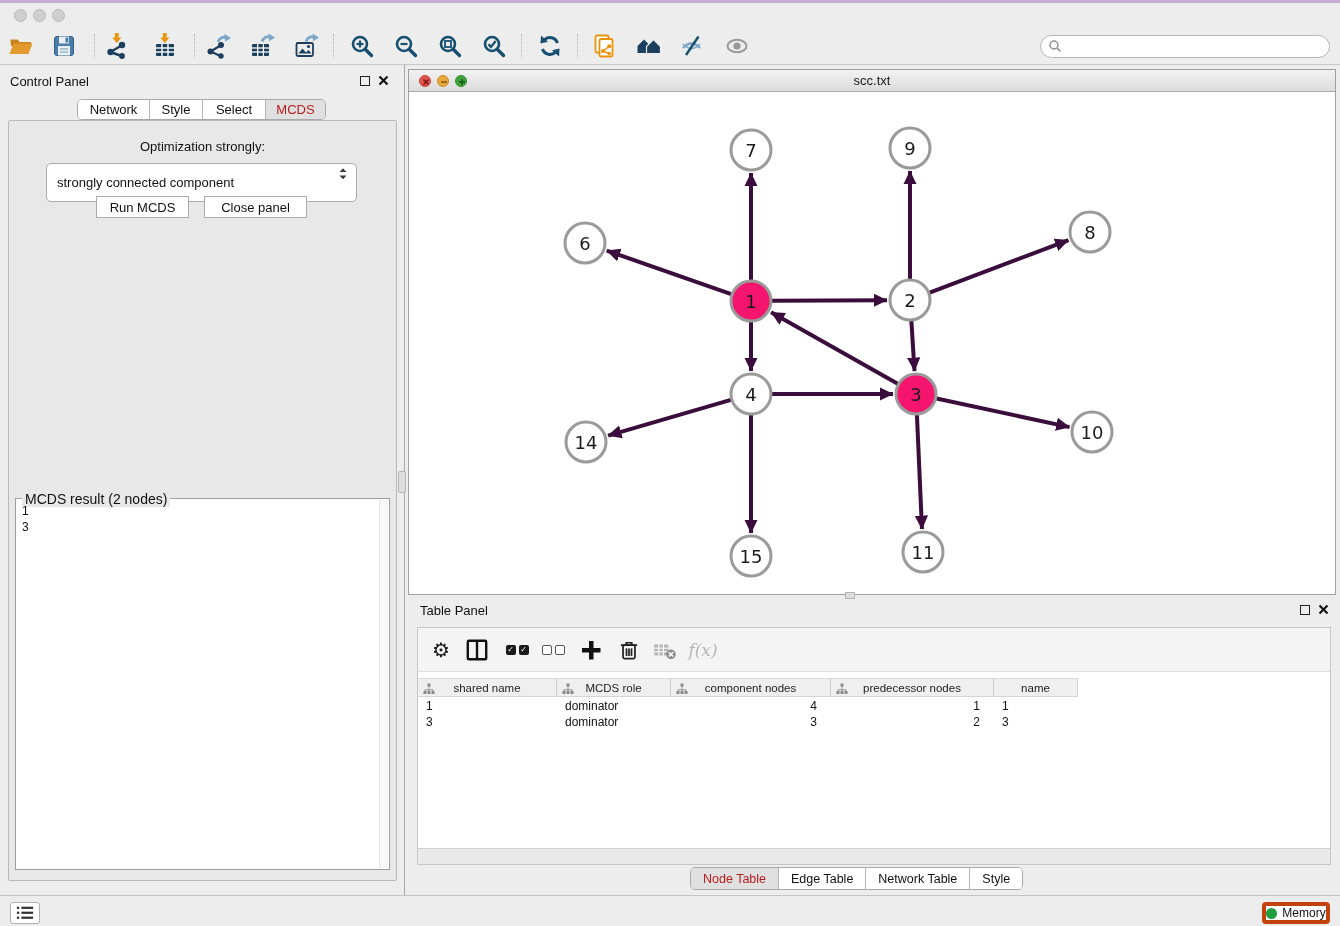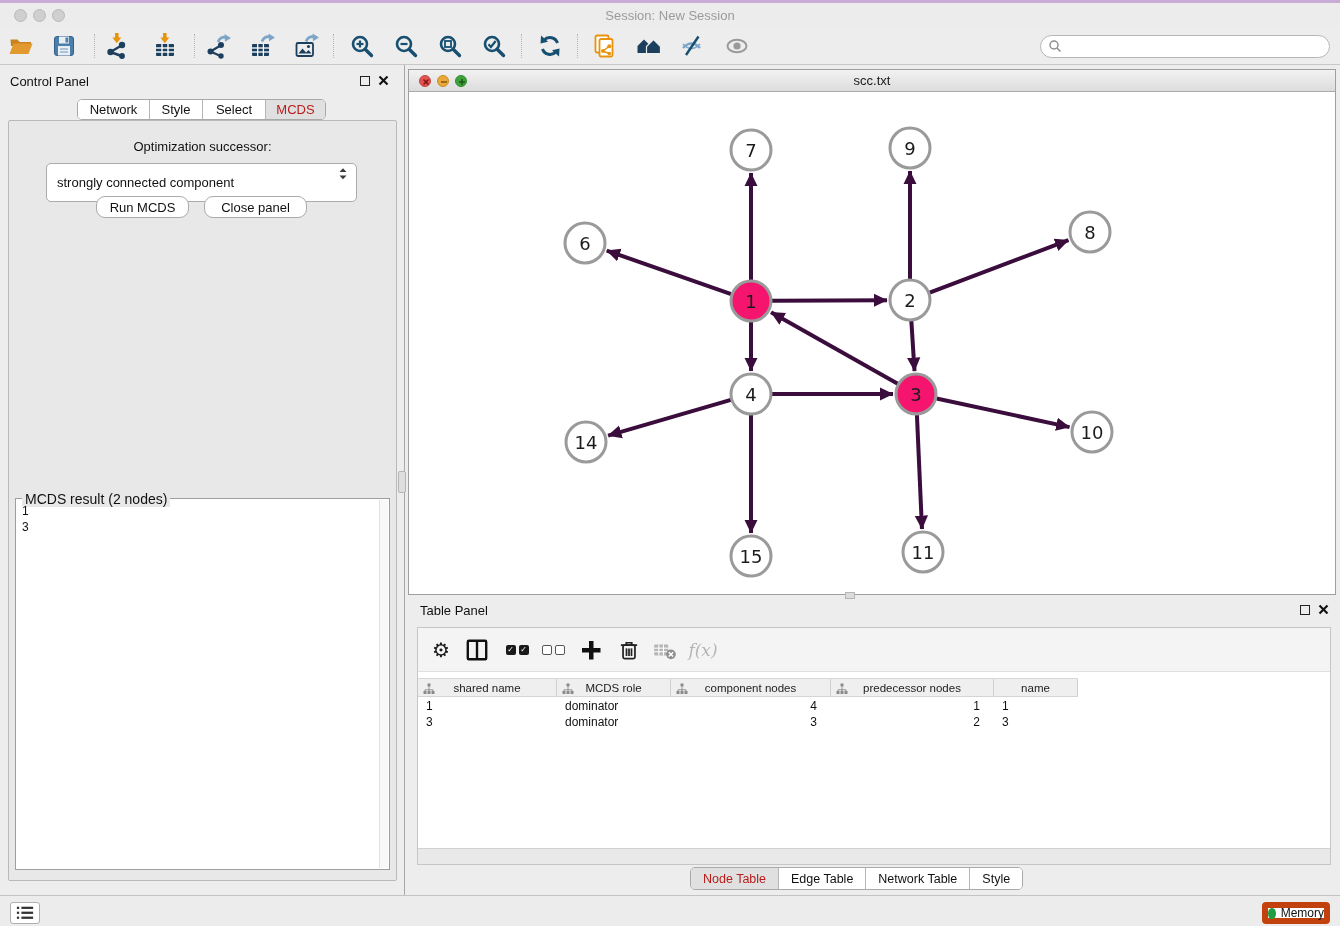--- a/index.html
+++ b/index.html
@@ -28,21 +28,21 @@
   #cp-close{position:absolute;left:378px;top:6px;}
   .seg-tabs{position:absolute;display:flex;height:21px;border:1px solid #a9a9a9;border-radius:5px;background:#fff;overflow:hidden;}
   #cp-tabs{left:77px;top:96px;}
   .seg{height:100%;display:flex;align-items:center;justify-content:center;font-size:13px;color:#111;background:#fff;border-right:1px solid #b5b5b5;padding:0 2px;}
   .seg:last-child{border-right:none;}
   .seg.selected{background:#e0e0e0;color:#b91c1c;}
   #cp-content{position:absolute;left:8px;top:117px;width:389px;height:761px;background:#e8e8e8;border:1px solid #b9b9b9;border-radius:2px;}
   #opt-label{position:absolute;left:0;top:18px;width:100%;text-align:center;font-size:13px;color:#111;}
   #criterion{position:absolute;left:37px;top:42px;width:311px;height:39px;background:#fff;border:1px solid #ababab;border-radius:5px;font-size:13px;color:#111;display:flex;align-items:center;padding:0 24px 0 10px;}
   #criterion-chev{position:absolute;right:7px;top:3px;}
-  .cp-btn{position:absolute;top:75px;height:22px;background:#fff;border:1px solid #ababab;border-radius:9px;font-size:13px;color:#111;display:flex;align-items:center;justify-content:center;}
+  .cp-btn{position:absolute;top:75px;height:22px;background:#fff;border:1px solid #ababab;border-radius:0;font-size:13px;color:#111;display:flex;align-items:center;justify-content:center;}
   #run-btn{left:87px;width:93px;}
   #close-btn{left:195px;width:103px;}
   #result-box{position:absolute;left:6px;top:377px;width:375px;height:372px;border:1px solid #9e9e9e;background:#fff;}
   #result-legend{position:absolute;left:6px;top:-8px;background:#e8e8e8;padding:0 3px;font-size:14px;color:#111;}
   #result-text{position:absolute;left:6px;top:4px;font-size:12px;line-height:16px;color:#111;white-space:pre;}
   #result-scroll{position:absolute;right:1px;top:1px;width:9px;height:calc(100% - 2px);background:#f8f8f8;border-left:1px solid #e2e2e2;}
 
   
   #v-divider{position:absolute;left:404px;top:62px;width:1px;height:830px;background:#a8a8a8;}
   #v-handle{position:absolute;left:398px;top:468px;width:8px;height:22px;background:#dedede;border:1px solid #b5b5b5;border-radius:2px;}
@@ -79,33 +79,32 @@
   #tp-rows{position:absolute;left:0;top:70px;width:100%;}
   .t-row{display:flex;height:16px;line-height:16px;font-size:12px;color:#111;}
   .t-cell{height:16px;overflow:hidden;}
   #tp-bottom{position:absolute;left:0;bottom:0;width:100%;height:16px;background:#e9e9e9;border-top:1px solid #d0d0d0;}
   #tp-tabs{left:690px;top:864px;height:23px;}
   #tp-tabs .seg{font-size:12.5px;padding:0 12px;}
 
   
   #statusbar{position:absolute;left:0;top:892px;width:1340px;height:34px;background:#ececec;border-top:1px solid #c3c3c3;}
   #list-btn{position:absolute;left:10px;top:6px;width:30px;height:22px;background:#fff;border:1px solid #b0b0b0;border-radius:3px;display:flex;align-items:center;justify-content:center;}
-  #memory-btn{position:absolute;left:1262px;top:6px;width:68px;height:22px;background:#fff;border:6px solid #c2410c;border-radius:4px;display:flex;align-items:center;justify-content:center;gap:5px;font-size:12px;color:#111;}
+  #memory-btn{position:absolute;left:1262px;top:6px;width:68px;height:22px;background:#fff;border:4px solid #c2410c;border-radius:4px;display:flex;align-items:center;justify-content:center;gap:5px;font-size:12px;color:#111;}
   #memory-dot{width:11px;height:11px;border-radius:50%;background:#1f9d40;}
 </style>
 </head>
 <body>
 
 <div id="app">
 
   <div id="titlebar">
     <span class="mac-dot" style="left:14px"></span>
     <span class="mac-dot" style="left:33px"></span>
     <span class="mac-dot" style="left:52px"></span>
-    <div id="win-title">Session: New Session</div>
   </div>
 
   <div id="toolbar">
     <svg class="tb-icon" style="left:8px" viewBox="0 0 26 26">
         <path d="M2.5 6.5 h7 l2.2 2.5 H23 v4 H3 Z" fill="#c8831e"></path>
         <path d="M1.5 21 L5.5 10.5 H24.5 L20.5 21 Z" fill="#e29a2e"></path>
       </svg>
     <svg class="tb-icon" style="left:51px" viewBox="0 0 26 26">
         <rect x="3.5" y="3.5" width="19" height="19" rx="2.5" fill="#4a7eab" stroke="#35608a"></rect>
         <rect x="8" y="3.5" width="10" height="7" fill="#e8eef4"></rect>
@@ -250,21 +249,21 @@
         <line x1="9.5" y1="1.5" x2="1.5" y2="9.5"></line>
       </svg>
   </div>
   <div id="cp-tabs" class="seg-tabs">
     <div class="seg" style="width:72px">Network</div>
     <div class="seg" style="width:53px">Style</div>
     <div class="seg" style="width:63px">Select</div>
     <div class="seg selected" style="width:59px">MCDS</div>
   </div>
   <div id="cp-content">
-    <div id="opt-label">Optimization successor:</div>
+    <div id="opt-label">Optimization strongly:</div>
     <div id="criterion">
       <span>strongly connected component</span>
       <svg id="criterion-chev" width="12" height="14" viewBox="0 0 12 14">
           <path d="M2.5 5 L6 1.2 L9.5 5 Z" fill="#3a3a3a"></path>
           <path d="M2.5 8.5 L6 12.3 L9.5 8.5 Z" fill="#3a3a3a"></path>
         </svg>
     </div>
     <div id="run-btn" class="cp-btn">Run MCDS</div>
     <div id="close-btn" class="cp-btn">Close panel</div>
     <div id="result-box">

